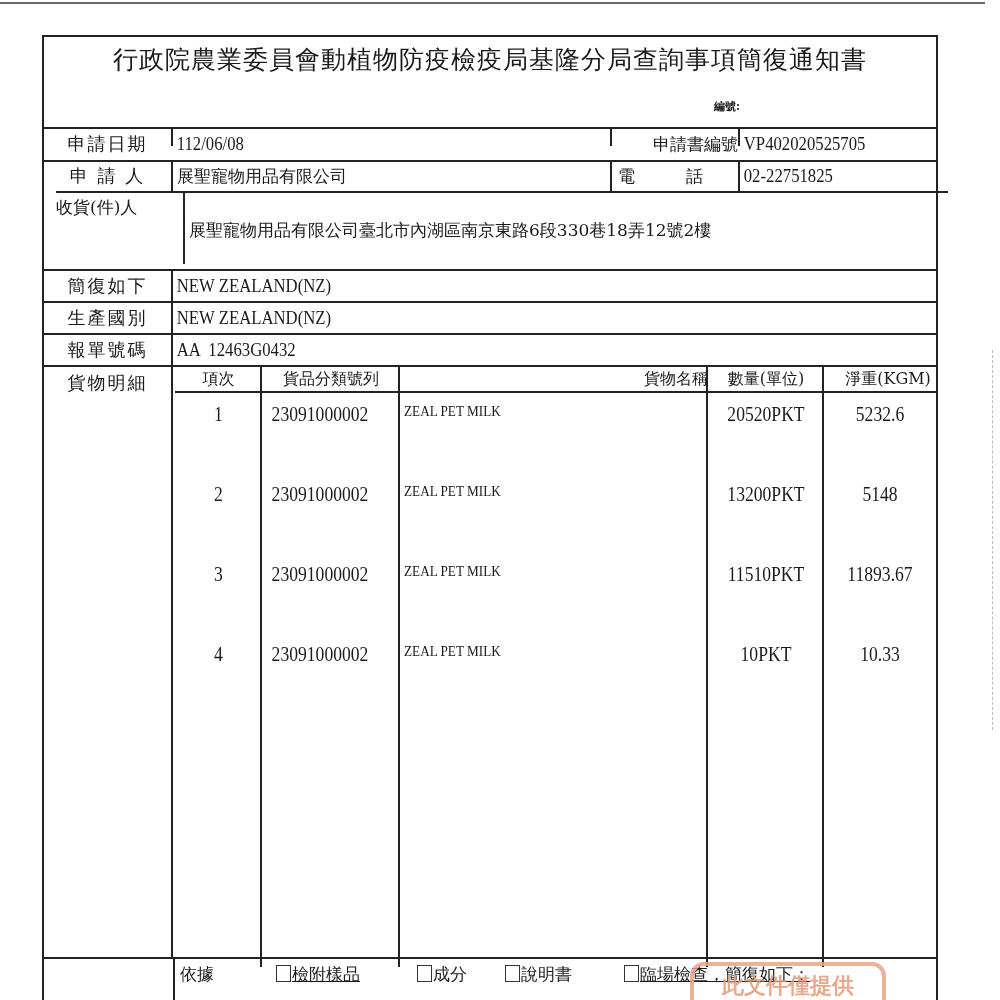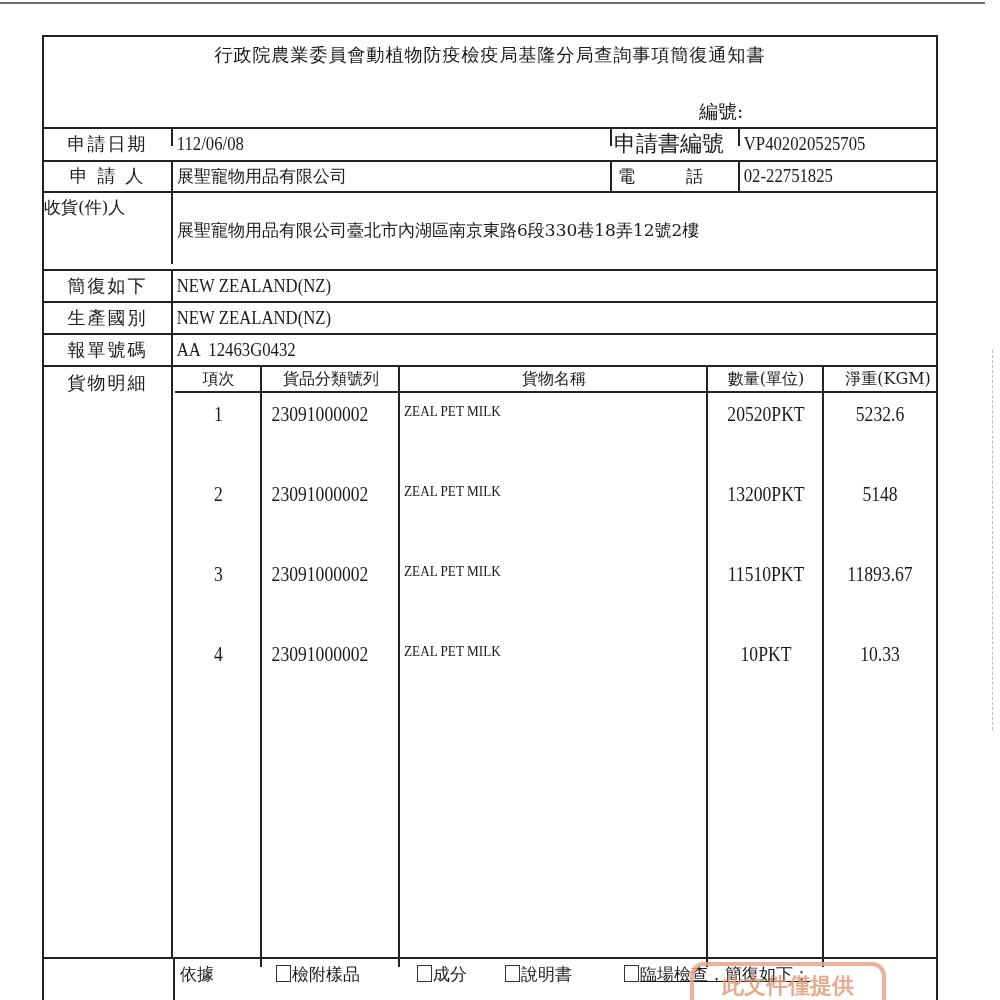--- a/index.html
+++ b/index.html
@@ -2,22 +2,22 @@
 <html><head>
 <meta charset="utf-8">
 <style>
   html, body { margin: 0; padding: 0; background: #ffffff; }
   body { width: 1000px; height: 1000px; position: relative; overflow: hidden;
          font-family: "DejaVu Serif", "Liberation Serif", serif; color: #1a1a1a; }
   .topline { position: absolute; left: 0; top: 2px; width: 985px; height: 2px; background: #6a6a6a; }
   .sheet { position: absolute; left: 42px; top: 35px; width: 896px; height: 980px;
            border: 2px solid #222; box-sizing: border-box; }
   .title { position: absolute; left: 0; top: 6px; width: 100%; text-align: center;
-           font-size: 18px; letter-spacing: 1px; }
-  .serial { position: absolute; left: 655px; top: 62px; font-size: 19px; }
+           font-size: 25px; letter-spacing: 1px; }
+  .serial { position: absolute; left: 670px; top: 62px; font-size: 11px; font-weight: bold; }
   .row { position: absolute; left: 0; width: 892px; border-top: 2px solid #222; box-sizing: border-box; }
   .cell { position: absolute; top: 0; height: 100%; box-sizing: border-box; font-size: 18px;
           white-space: nowrap; }
   .lbl { left: 0; width: 129px; border-right: 2px solid #222; text-align: center; letter-spacing: 2px; }
   .val { left: 131px; padding-left: 2px; font-family: "Liberation Serif", "DejaVu Serif", serif;
          font-size: 19px; transform: scaleX(0.88); transform-origin: left center; }
   .val.cjk { font-family: "DejaVu Serif", serif; font-size: 17px; transform: none; }
   .vline { position: absolute; top: 0; height: 100%; width: 2px; background: #222; }
   .items { position: absolute; left: 131px; top: 330px; width: 761px; height: 600px; }
   .items .col { position: absolute; top: 0; height: 100%; border-right: 2px solid #222; box-sizing: border-box; }
@@ -43,35 +43,35 @@
 <div class="edgemarks"></div>
 
 <div class="sheet">
   <div class="title">行政院農業委員會動植物防疫檢疫局基隆分局查詢事項簡復通知書</div>
   <div class="serial">編號:</div>
 
   <div class="row" style="top:90px;height:19px;">
     <div class="cell lbl" style="line-height:30px;">申請日期</div>
     <div class="cell val" style="line-height:30px;">112/06/08</div>
     <div class="vline" style="left:566px;"></div>
-    <div class="cell" style="left:570px;width:124px;line-height:30px;text-align:left;font-size:22px;">申請書編號</div>
+    <div class="cell" style="left:570px;width:124px;line-height:30px;text-align:right;font-size:17px;">申請書編號</div>
     <div class="vline" style="left:694px;"></div>
     <div class="cell val" style="left:698px;line-height:30px;">VP402020525705</div>
   </div>
 
   <div class="row" style="top:123px;height:31px;">
     <div class="cell lbl" style="line-height:28px;">申 請 人</div>
     <div class="cell val cjk" style="line-height:28px;">展聖寵物用品有限公司</div>
     <div class="vline" style="left:566px;"></div>
     <div class="cell" style="left:574px;width:118px;line-height:28px;font-size:17px;">電　　　話</div>
     <div class="vline" style="left:694px;"></div>
     <div class="cell val" style="left:698px;line-height:28px;">02-22751825</div>
   </div>
 
-  <div class="row" style="top:154px;height:73px;">
+  <div class="row" style="top:154px;height:73px;margin-left:12px;">
     <div class="cell lbl" style="text-align:left;letter-spacing:0;padding-top:3px;font-size:17px;">收貨(件)人</div>
     <div class="cell val cjk" style="padding-top:26px;">展聖寵物用品有限公司臺北市內湖區南京東路6段330巷18弄12號2樓</div>
   </div>
 
   <div class="row" style="top:232px;height:32px;">
     <div class="cell lbl" style="line-height:29px;">簡復如下</div>
     <div class="cell val" style="line-height:29px;">NEW ZEALAND(NZ)</div>
   </div>
 
   <div class="row" style="top:264px;height:32px;">
@@ -90,21 +90,21 @@
 
   <div class="items">
     <div class="col" style="left:0;width:87px;"></div>
     <div class="col" style="left:87px;width:138px;"></div>
     <div class="col" style="left:225px;width:308px;"></div>
     <div class="col" style="left:533px;width:116px;"></div>
 
     <div class="hdr" style="left:0;width:761px;"></div>
     <div class="hdr" style="left:0;width:87px;border:none;">項次</div>
     <div class="hdr" style="left:87px;width:138px;border:none;">貨品分類號列</div>
-    <div class="hdr" style="left:225px;width:308px;border:none;">貨物名稱</div>
+    <div class="hdr" style="left:225px;width:308px;border:none;text-align:right;">貨物名稱</div>
     <div class="hdr" style="left:533px;width:116px;border:none;">數量(單位)</div>
     <div class="hdr" style="left:649px;width:128px;border:none;">淨重(KGM)</div>
 
     <div class="irow" style="top:36px;">
       <div class="ic" style="left:0;width:87px;text-align:center;">1</div>
       <div class="ic" style="left:90px;">23091000002</div>
       <div class="ic" style="left:229px;font-size:15px;transform-origin:left top;">ZEAL PET MILK</div>
       <div class="ic" style="left:533px;width:116px;text-align:center;">20520PKT</div>
       <div class="ic" style="left:649px;width:112px;text-align:center;">5232.6</div>
     </div>
@@ -127,21 +127,21 @@
       <div class="ic" style="left:90px;">23091000002</div>
       <div class="ic" style="left:229px;font-size:15px;transform-origin:left top;">ZEAL PET MILK</div>
       <div class="ic" style="left:533px;width:116px;text-align:center;">10PKT</div>
       <div class="ic" style="left:649px;width:112px;text-align:center;">10.33</div>
     </div>
   </div>
 
   <div class="bottom">
     <div class="vline" style="left:129px;height:60px;"></div>
     <div class="basis" style="left:136px;">依據</div>
-    <div class="basis" style="left:232px;">
+    <div class="basis" style="left:232px;text-decoration:underline;">
       <span class="chk"></span><span>檢附樣品</span>
     </div>
     <div class="basis" style="left:373px;">
       <span class="chk"></span><span>成分</span>
     </div>
     <div class="basis" style="left:461px;">
       <span class="chk"></span><span>說明書</span>
     </div>
     <div class="basis" style="left:580px;text-decoration:underline;">
       <span class="chk"></span><span>臨場檢查，簡復如下：</span>

